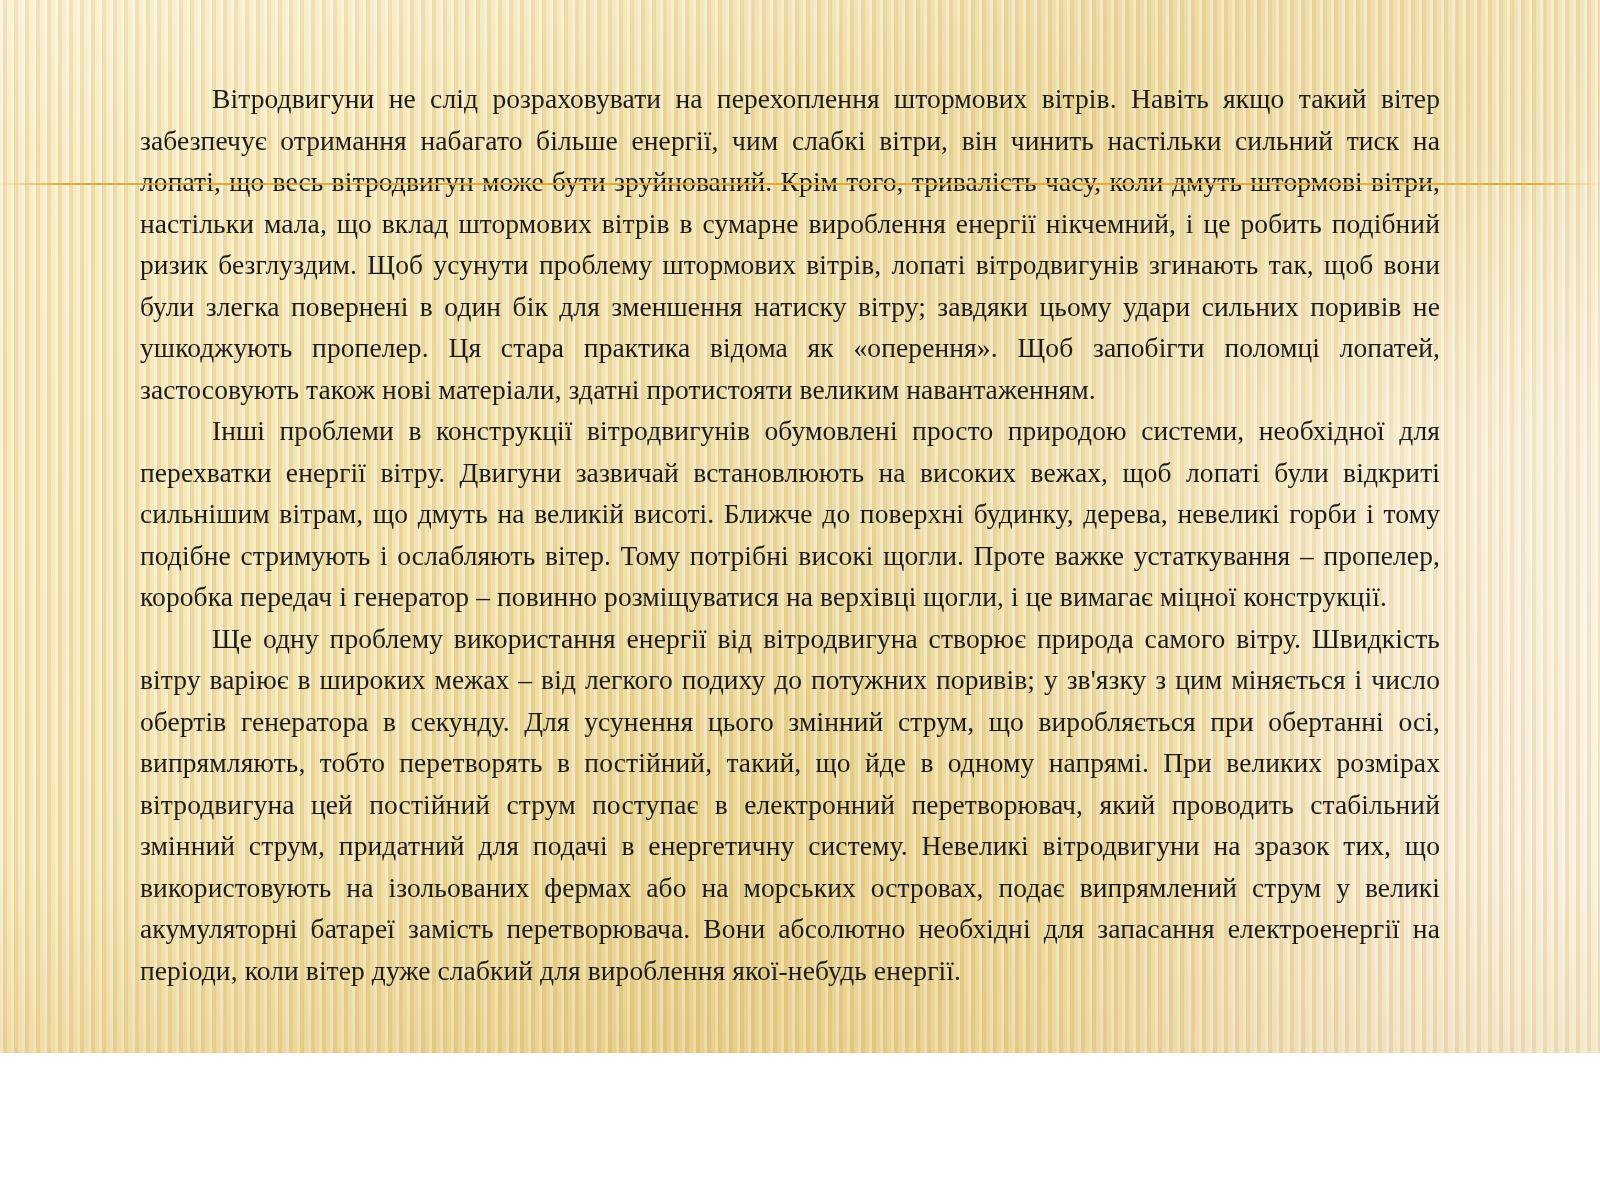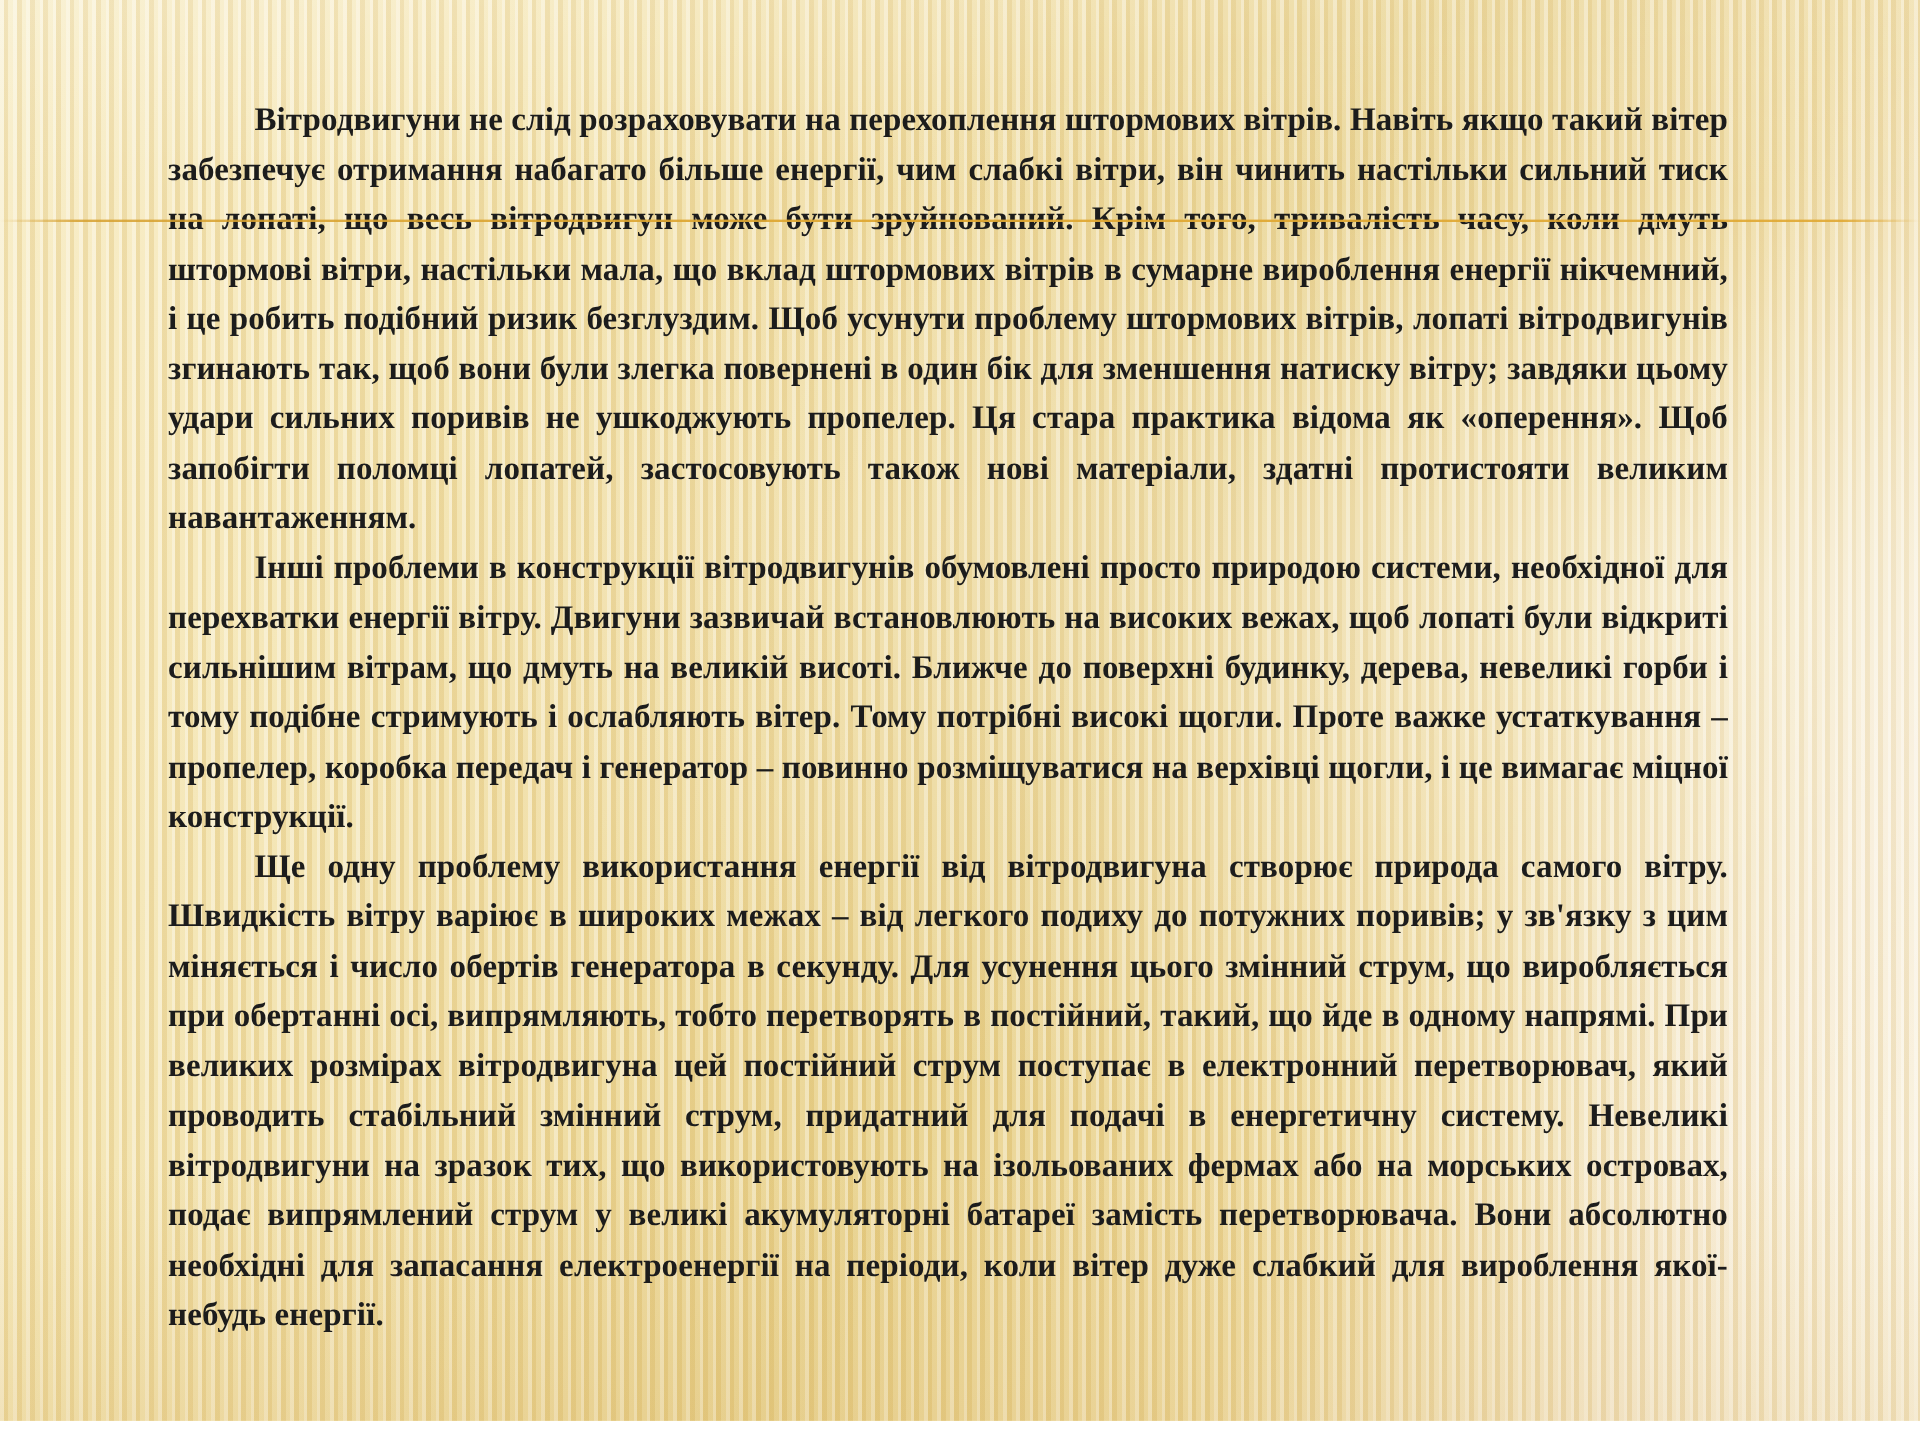--- a/index.html
+++ b/index.html
@@ -11,21 +11,21 @@
     width: 1600px;
     height: 1200px;
     overflow: hidden;
     font-family: "Liberation Serif", serif;
   }
 
   
   .slide {
     position: relative;
     width: 1600px;
-    height: 1184px;
+    height: 1053px;
     box-sizing: border-box;
     background-color: #f3e2ab;
     background-image:
       
       repeating-linear-gradient(
         to right,
         rgba(255,255,255,0.40) 0px,
         rgba(255,255,255,0.40) 3px,
         rgba(208,170,86,0.22) 3px,
         rgba(208,170,86,0.22) 7px,
@@ -35,21 +35,20 @@
       
       linear-gradient(115deg,
         #f7ecc4 0%,
         #f5e7b6 18%,
         #efdca0 38%,
         #e8d18a 55%,
         #edd89a 72%,
         #f6ead0 88%,
         #faf3e0 100%);
     overflow: hidden;
-    font-weight: bold;
   }
 
   
   .slide::after {
     content: "";
     position: absolute;
     inset: 0;
     pointer-events: none;
     background:
       radial-gradient(ellipse at 88% 42%, rgba(255,255,255,0.38) 0%, rgba(255,255,255,0) 52%),

